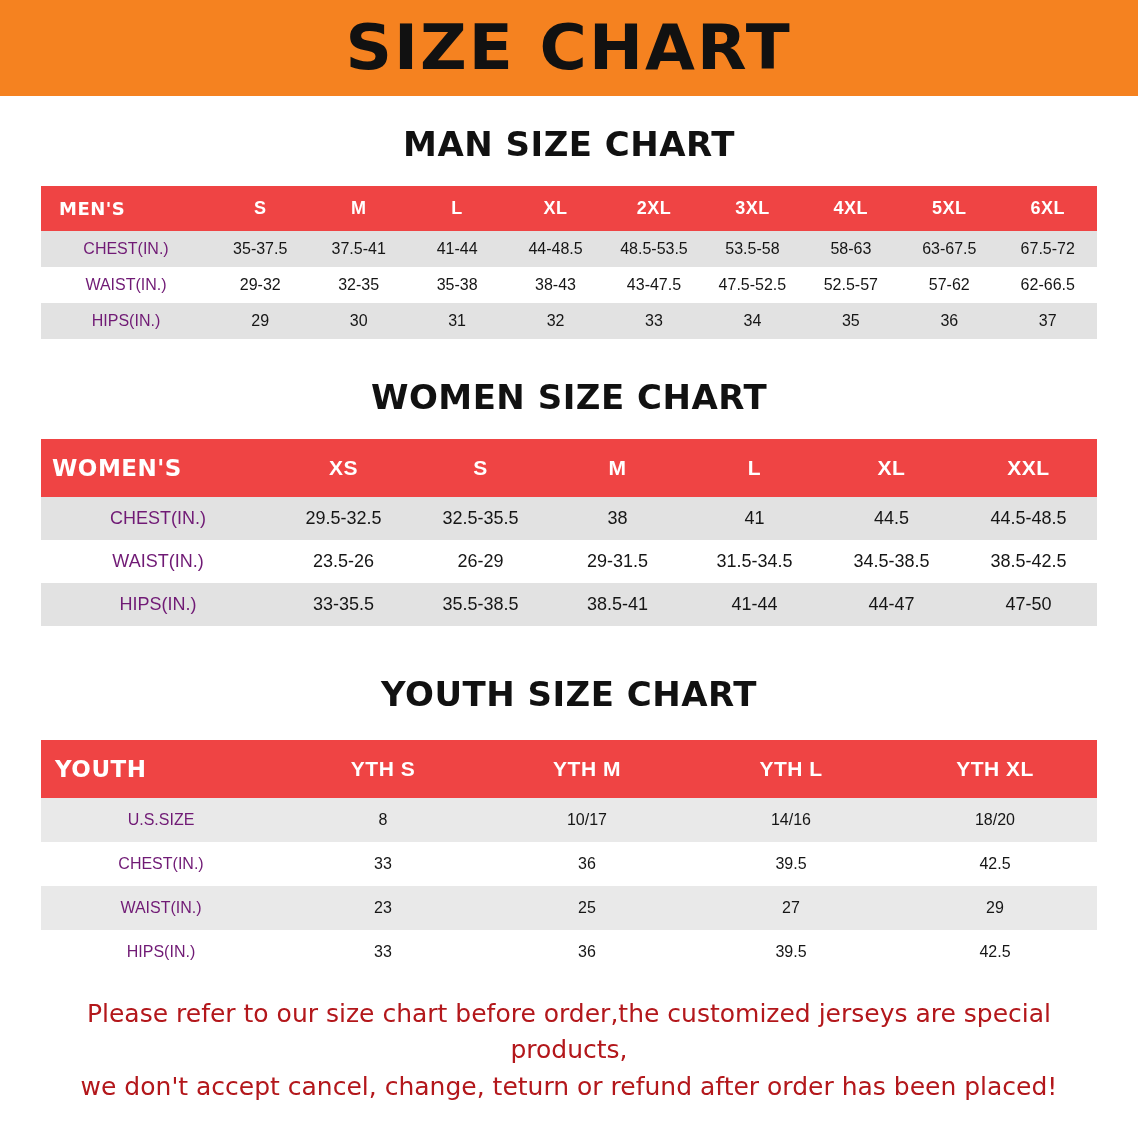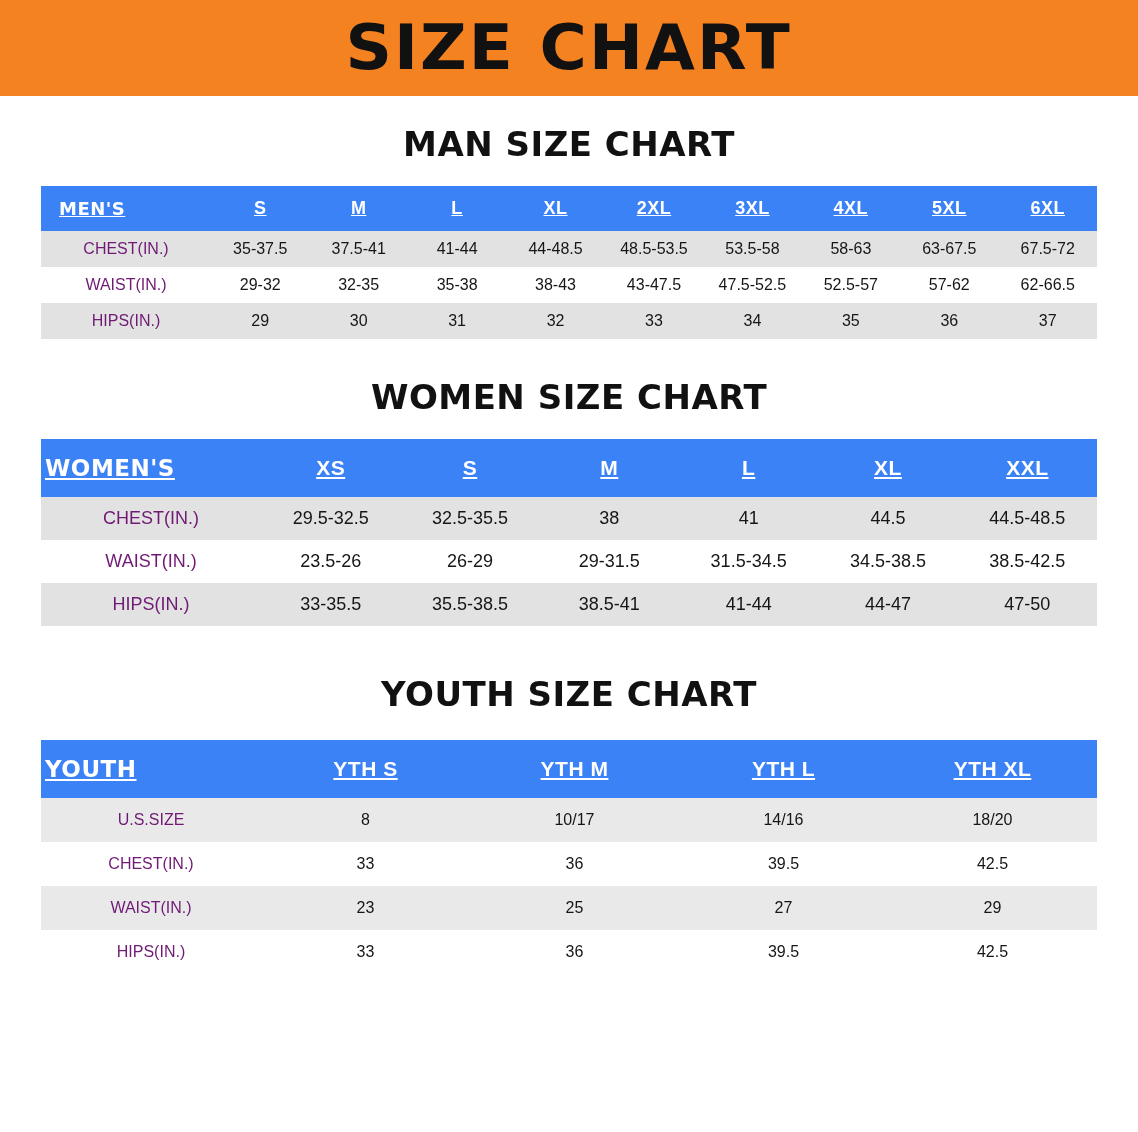--- a/index.html
+++ b/index.html
@@ -57,28 +57,27 @@
     margin: 0 auto;
     width: 1056px;
   }
   table.size {
     width: 100%;
     border-collapse: collapse;
     table-layout: fixed;
     font-family: "Liberation Sans", sans-serif;
   }
   table.size thead th {
-    background: #3b82f6;
+    background: #ef4444;
     color: #ffffff;
     font-size: 19px;
     font-weight: bold;
     padding: 12px 2px;
     text-align: center;
     letter-spacing: 0.5px;
-    text-decoration: underline;
   }
   table.size thead th.rowhead {
     text-align: left;
     padding-left: 18px;
     font-size: 22px;
     font-family: "DejaVu Sans", sans-serif;
   }
   table.size tbody td {
     font-size: 17px;
     text-align: center;
@@ -94,27 +93,27 @@
   tr.shade td { background: #e2e2e2; }
   tr.plain td { background: #ffffff; }
 
   
   #men-table thead th.rowhead { width: 150px; }
   #men-table tbody td { font-size: 16px; }
   #men-table thead th { font-size: 18px; }
 
   
   #women-table thead th.rowhead { width: 212px; font-size: 23px; }
-  #women-table thead th { font-size: 21px; padding: 16px 4px; margin-left: 12px; }
+  #women-table thead th { font-size: 21px; padding: 16px 11px; margin-left: 12px; }
   #women-table tbody td { font-size: 18px; padding: 11px 2px; }
   #women-table tbody td.rowlabel { font-size: 18px; }
 
   
   #youth-table thead th.rowhead { width: 212px; font-size: 23px; }
-  #youth-table thead th { font-size: 21px; padding: 16px 4px; }
+  #youth-table thead th { font-size: 21px; padding: 16px 14px; }
   #youth-table tbody td { font-size: 16px; padding: 13px 2px; }
   #youth-table tbody tr.plain td { background: #ffffff; }
   #youth-table tbody tr.shade td { background: #e9e9e9; }
 
   .spacer-men   { height: 22px; }
   .spacer-women { height: 22px; }
   .spacer-youth { height: 22px; }
 
   
   .note {
@@ -282,14 +281,18 @@
           <td class="rowlabel">HIPS(IN.)</td>
           <td>33</td>
           <td>36</td>
           <td>39.5</td>
           <td>42.5</td>
         </tr>
       </tbody>
     </table>
   </div>
 
+  <div class="note">
+    <span>Please refer to our size chart before order,the customized jerseys are special products,</span>
+    <span>we don't accept cancel, change, teturn or refund after order has been placed!</span>
+  </div>
 
 </div>
 
 </body></html>

